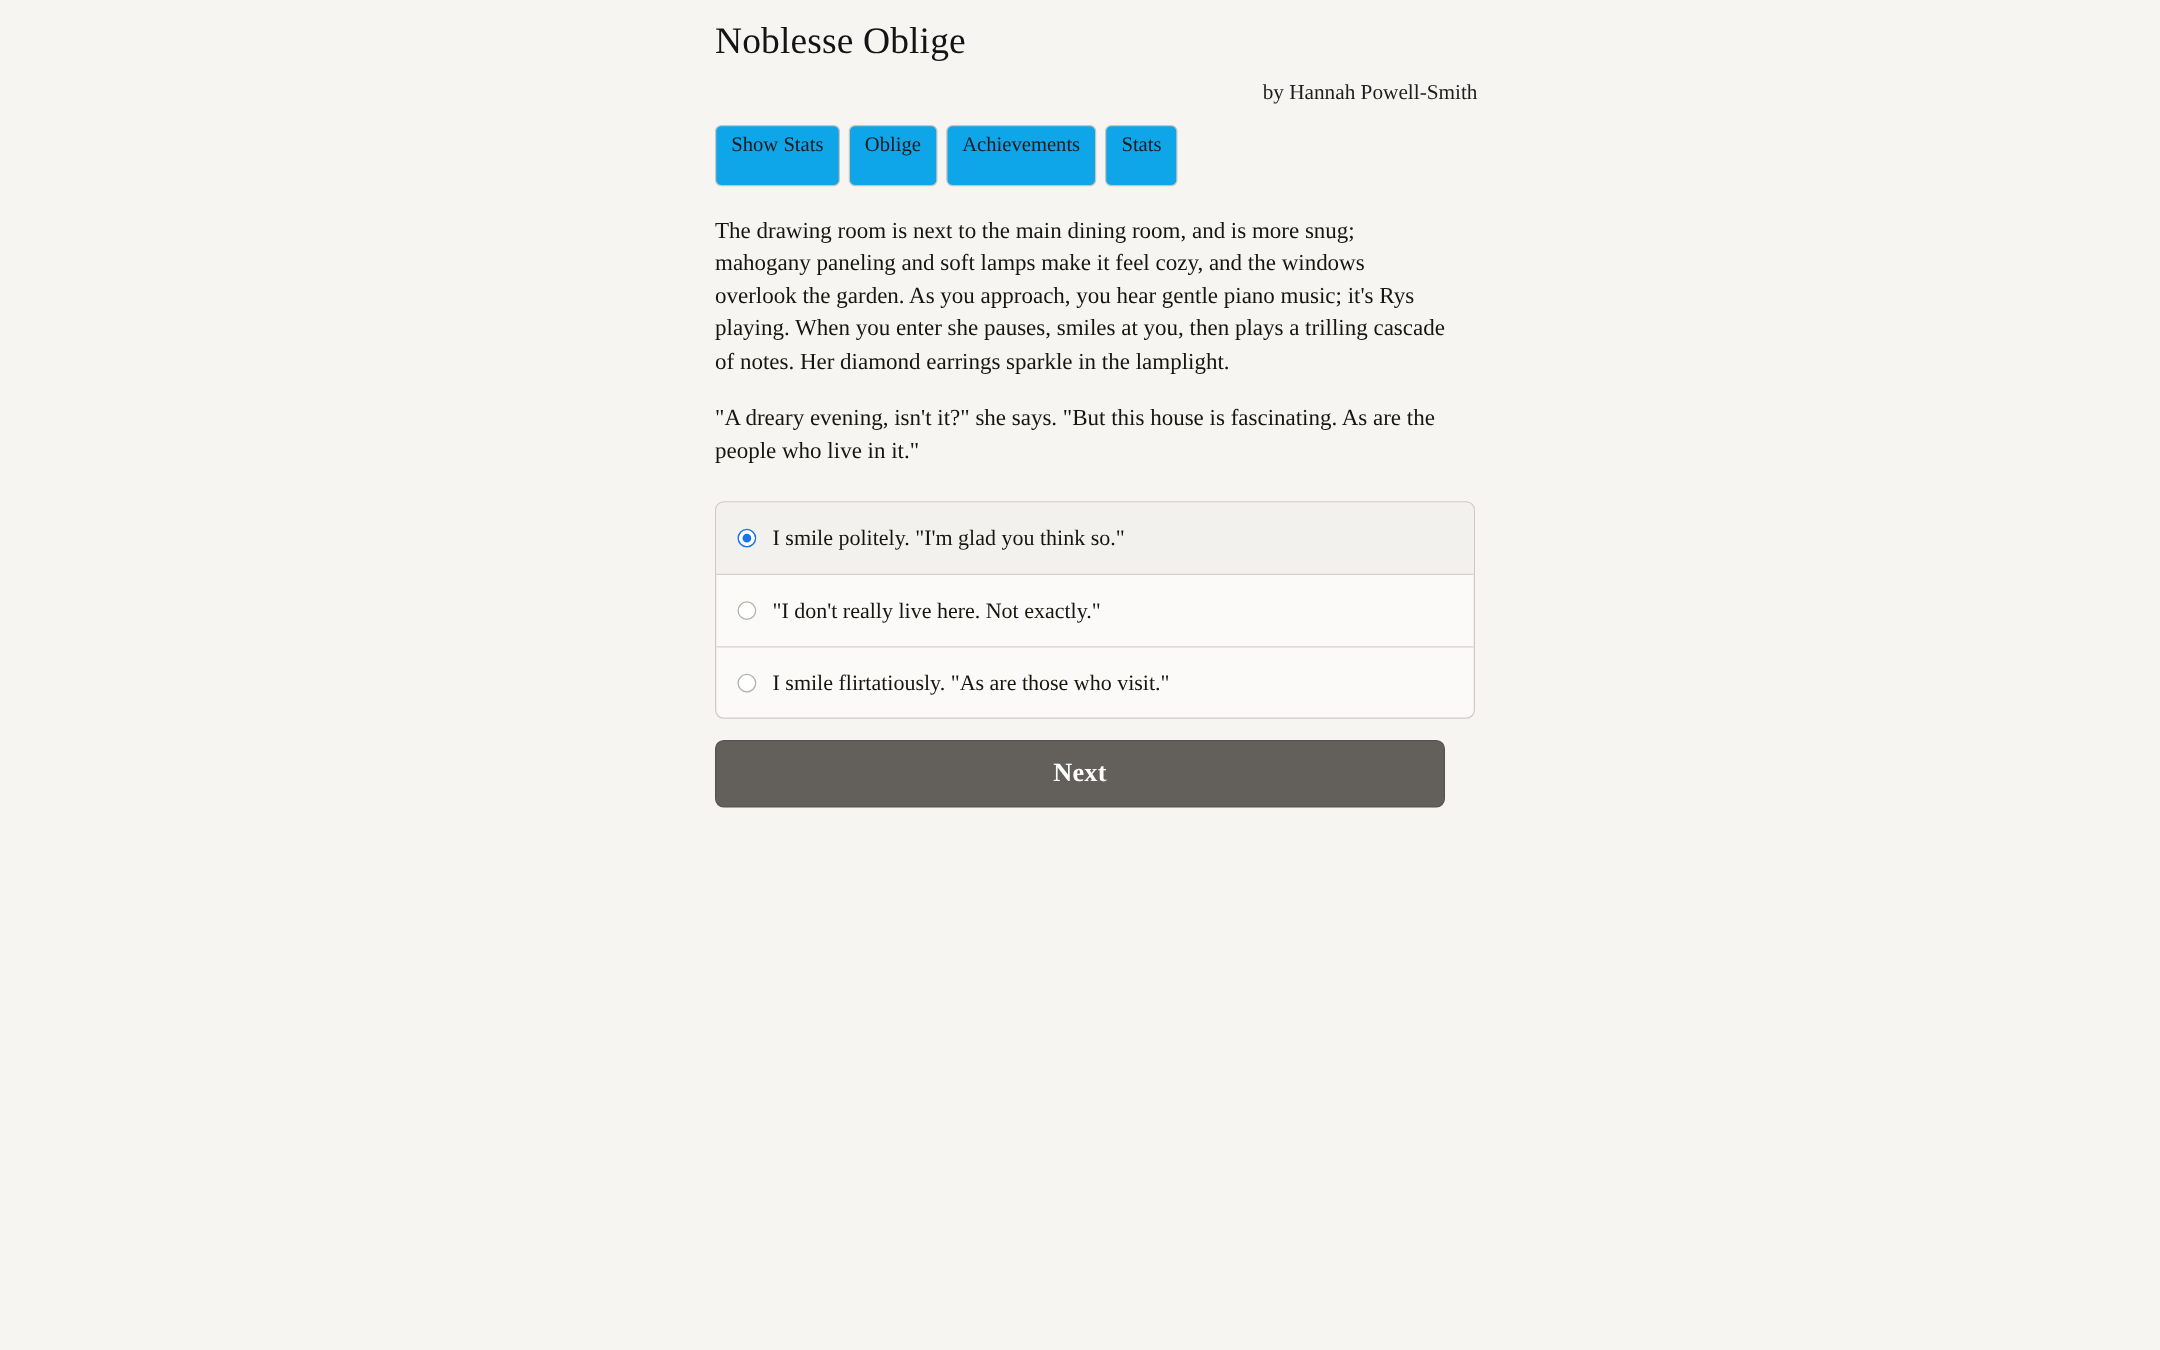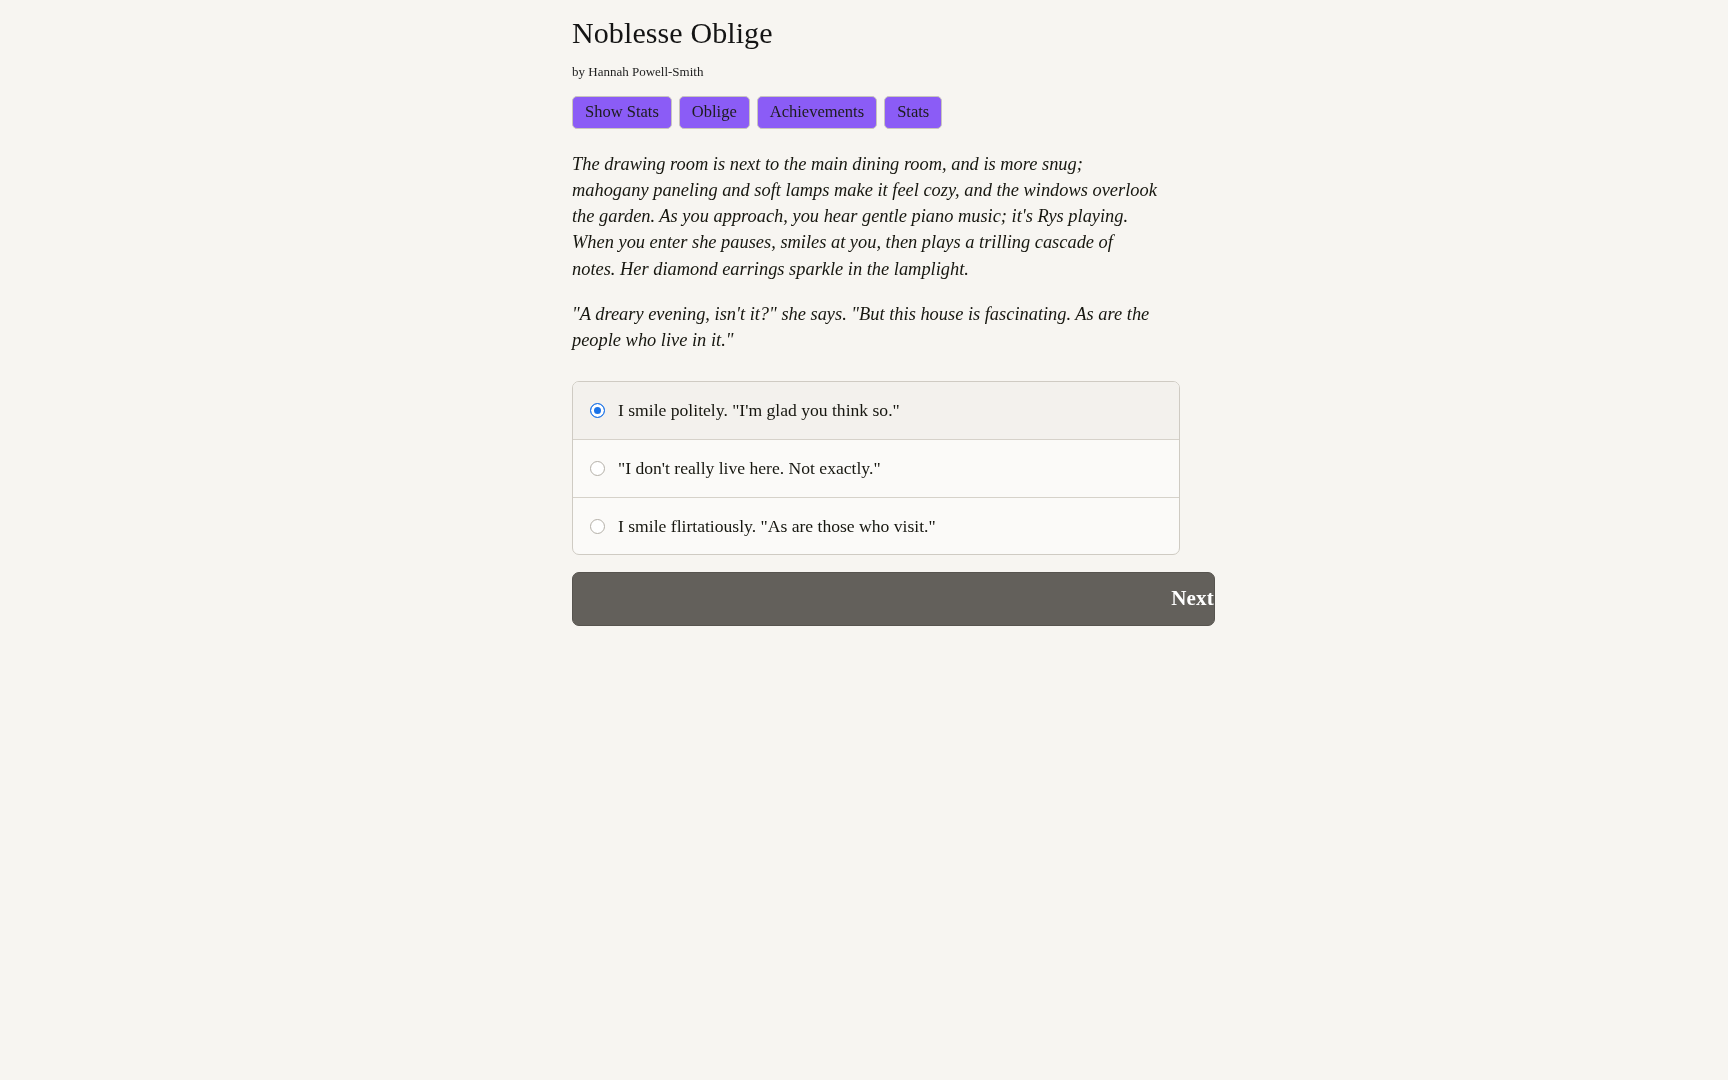--- a/index.html
+++ b/index.html
@@ -30,47 +30,47 @@
     font-size: 30px;
     font-weight: normal;
     letter-spacing: 0.1px;
     margin: 0;
     padding: 0;
     line-height: 1.25;
     color: #141414;
   }
 
   .byline {
-    font-size: 13px;
+    font-size: 17px;
     margin: 12px 0 0 0;
     color: #1e1e1e;
+    text-align: right;
   }
 
   .toolbar {
     margin-top: 16px;
     display: flex;
     gap: 7px;
     align-items: center;
   }
 
   .toolbar button {
     font-family: "Liberation Serif", "DejaVu Serif", serif;
     font-size: 16.5px;
     line-height: 1;
-    padding: 7px 12px 8px 12px;
-    background: #8b5cf6;
+    padding: 7px 12px 24px 12px;
+    background: #0ea5e9;
     border: 1px solid #c9c5bd;
     border-radius: 5px;
     color: #1c1c1c;
     cursor: pointer;
   }
 
   .story {
     margin-top: 22px;
-    font-style: italic;
   }
 
   .story p {
     font-size: 18.4px;
     line-height: 1.42;
     margin: 0 0 19px 0;
     color: #16160f;
     max-width: 588px;
   }
 
@@ -124,33 +124,33 @@
   }
 
   .choice-label {
     font-size: 17.6px;
     line-height: 1.3;
     color: #16160f;
   }
 
   .next-button {
     margin-top: 17px;
-    width: 643px;
+    width: 584px;
     box-sizing: border-box;
     display: block;
     font-family: "Liberation Serif", "DejaVu Serif", serif;
     font-size: 21px;
     font-weight: bold;
     color: #ffffff;
     background: #63605b;
     border: 1px solid #57544f;
     border-radius: 7px;
     padding: 13px 0 14px 0;
     cursor: pointer;
-    text-align: right;
+    text-align: center;
     letter-spacing: 0.2px;
   }
 </style>
 </head>
 <body>
 
 <div id="stage">
   <div class="content">
 
     <h1 class="game-title">Noblesse Oblige</h1>

